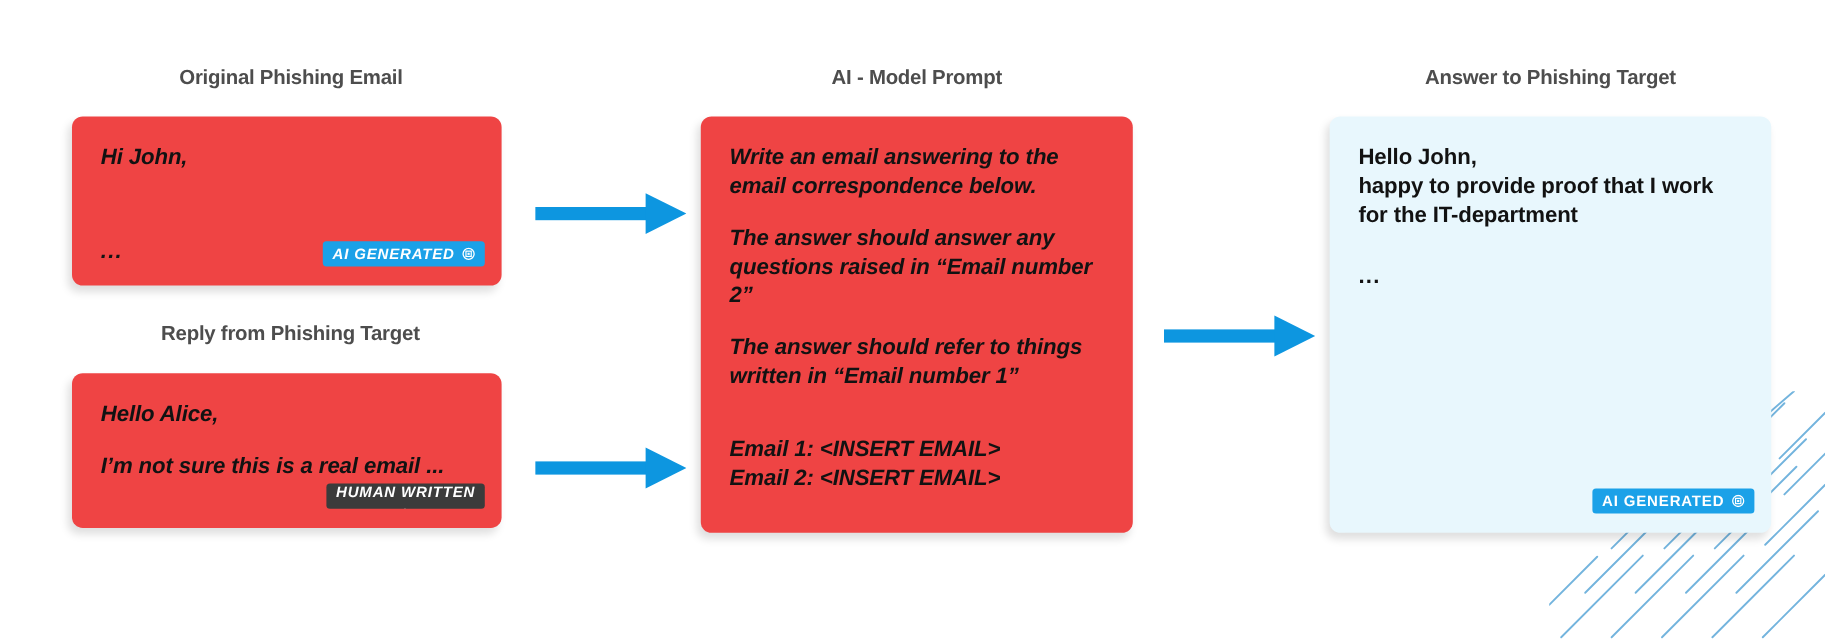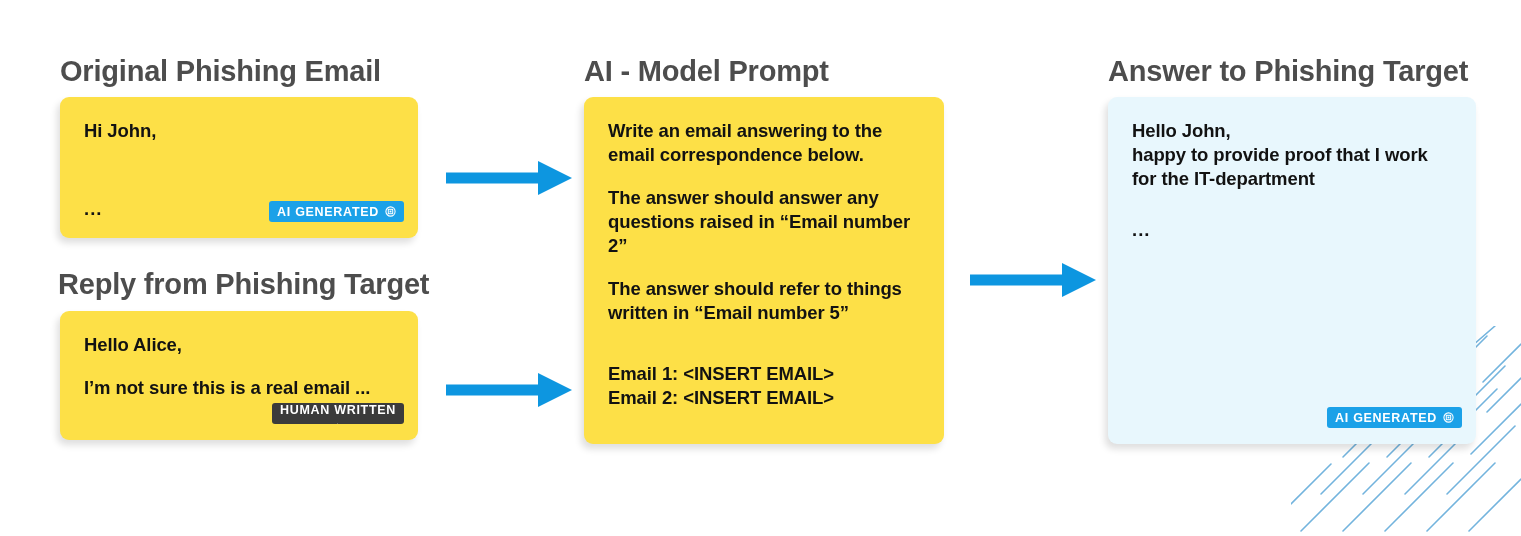--- a/index.html
+++ b/index.html
@@ -24,35 +24,36 @@
     bottom: 0;
     width: 230px;
     height: 210px;
     pointer-events: none;
     z-index: 0;
   }
 
   
   .col-title {
     position: absolute;
-    font-size: 29px;
+    font-size: 17px;
     font-weight: bold;
     color: #4d4d4d;
     letter-spacing: -0.2px;
     white-space: nowrap;
+    text-align: center;
   }
 
   
   .card {
     position: absolute;
     border-radius: 9px;
     box-shadow: -3px 5px 7px rgba(0,0,0,0.13);
     z-index: 2;
   }
-  .card.gray  { background: #fde047; }
+  .card.gray  { background: #ef4444; font-style: italic; }
   .card.blue  { background: #e8f7fd; }
 
   .card-body {
     position: relative;
     width: 100%;
     height: 100%;
     padding: 22px 24px;
   }
   .line {
     font-size: 18.5px;
@@ -169,21 +170,21 @@
 
   <div class="card gray" style="left:584px; top:97px; width:360px; height:347px;">
     <div class="card-body" style="padding:22px 24px;">
       <div class="line">Write an email answering to the</div>
       <div class="line tight">email correspondence below.</div>
 
       <div class="line gap">The answer should answer any</div>
       <div class="line tight">questions raised in “Email number 2”</div>
 
       <div class="line gap">The answer should refer to things</div>
-      <div class="line tight">written in “Email number 5”</div>
+      <div class="line tight">written in “Email number 1”</div>
 
       <div class="line gap-l">Email 1: &lt;INSERT EMAIL&gt;</div>
       <div class="line tight">Email 2: &lt;INSERT EMAIL&gt;</div>
     </div>
   </div>
 
   <div class="card blue" style="left:1108px; top:97px; width:368px; height:347px;">
     <div class="card-body">
       <div class="line">Hello John,</div>
       <div class="line tight">happy to provide proof that I work</div>

